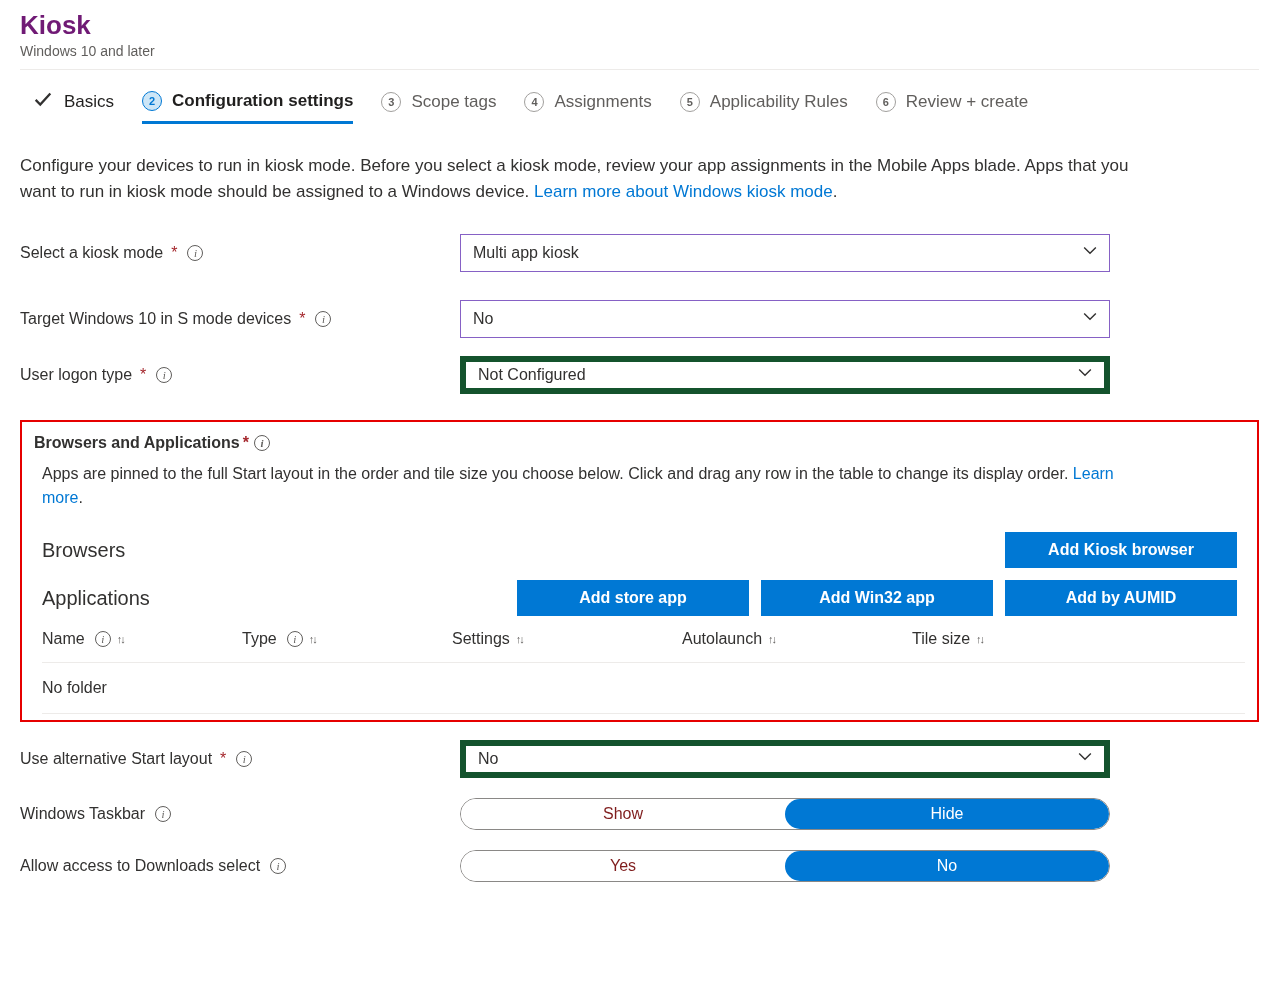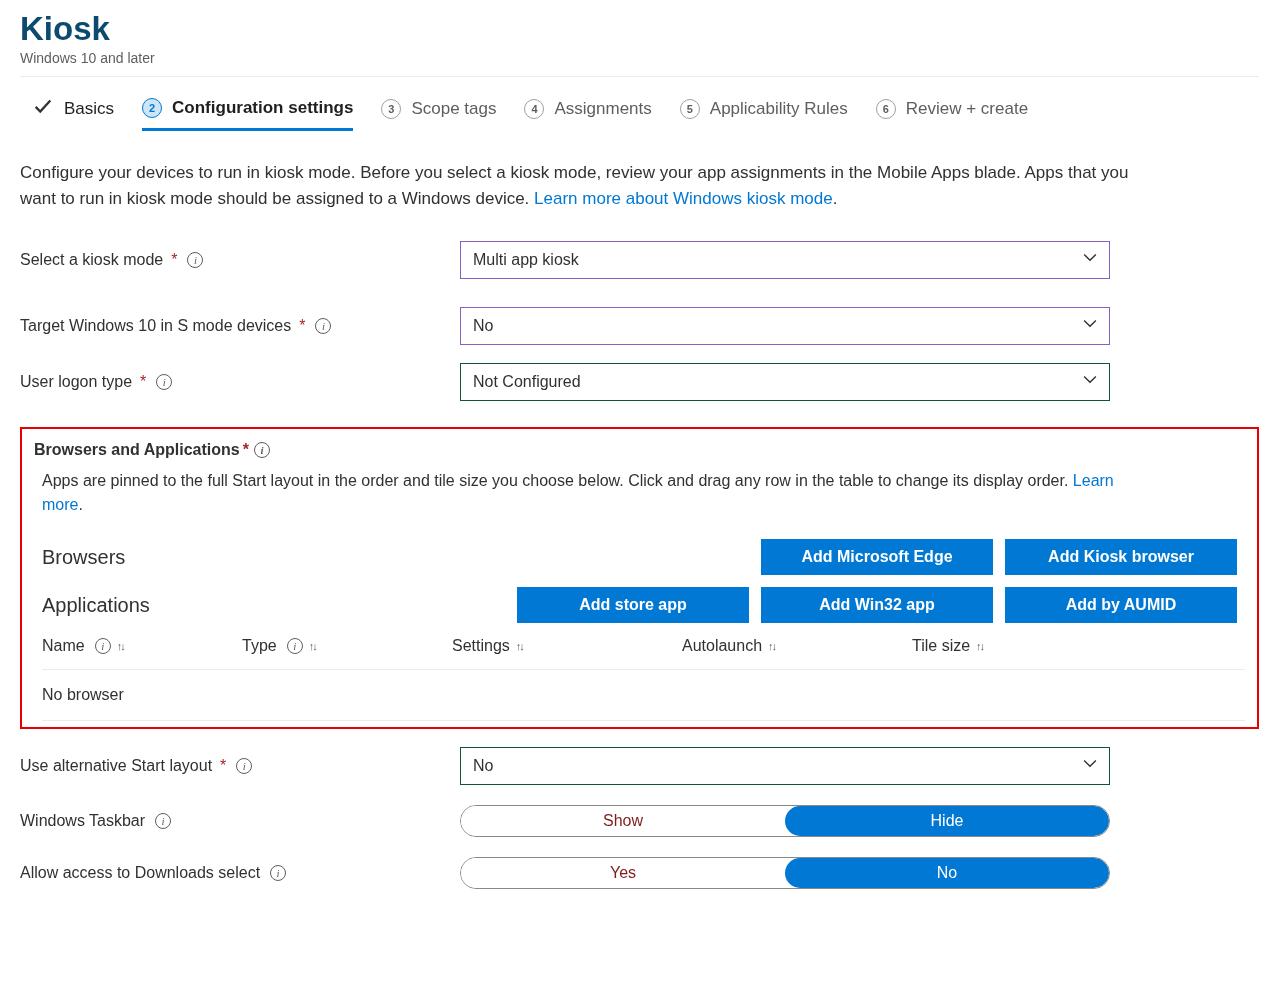--- a/index.html
+++ b/index.html
@@ -12,24 +12,24 @@
     background: #fff;
   }
   .page {
     width: 1279px;
     padding: 10px 20px 20px 20px;
   }
   .title-block {
     margin-bottom: 10px;
   }
   .title-block h1 {
-    font-size: 33px;
+    font-size: 26px;
     font-weight: 600;
     margin: 0 0 2px 0;
-    color: #0c4a6e;
+    color: #701a75;
   }
   .title-block .subtitle {
     font-size: 14px;
     color: #605e5c;
   }
   .hr-top {
     border: none;
     border-top: 1px solid #edebe9;
     margin: 10px 0 0 0;
   }
@@ -113,21 +113,21 @@
     font-family: Georgia, serif;
     color: #605e5c;
     cursor: default;
     margin-left: 4px;
   }
 
   .select {
     position: relative;
     width: 100%;
     height: 38px;
-    border: 1px solid #14532d;
+    border: 6px solid #14532d;
     display: flex;
     align-items: center;
     padding: 0 12px;
     font-size: 16px;
     color: #323130;
     cursor: pointer;
     background: #fff;
   }
   .select.purple { border: 1px solid #8661c5; }
   .select .chevron {
@@ -336,21 +336,20 @@
       <span class="req">*</span>
       <span class="info-icon">i</span>
     </div>
     <div class="section-desc">
       <span>Apps are pinned to the full Start layout in the order and tile size you choose below. Click and drag any row in the table to change its display order. </span><a class="link">Learn more</a><span>.</span>
     </div>
 
     <div class="btn-row">
       <div class="row-label">Browsers</div>
       <div class="btns">
-        <button class="btn-blue">Add Microsoft Edge</button>
         <button class="btn-blue">Add Kiosk browser</button>
       </div>
     </div>
 
     <div class="btn-row">
       <div class="row-label">Applications</div>
       <div class="btns">
         <button class="btn-blue">Add store app</button>
         <button class="btn-blue">Add Win32 app</button>
         <button class="btn-blue">Add by AUMID</button>
@@ -375,21 +374,21 @@
         </div>
         <div class="th th-auto">
           <span>Autolaunch</span>
           <span class="sort-arrows">↑↓</span>
         </div>
         <div class="th th-tile">
           <span>Tile size</span>
           <span class="sort-arrows">↑↓</span>
         </div>
       </div>
-      <div class="trow-empty">No browser</div>
+      <div class="trow-empty">No folder</div>
     </div>
   </div>
 
   <div class="form-row tight">
     <div class="label-col">
       <span>Use alternative Start layout</span>
       <span class="req">*</span>
       <span class="info-icon">i</span>
     </div>
     <div class="control-col">

